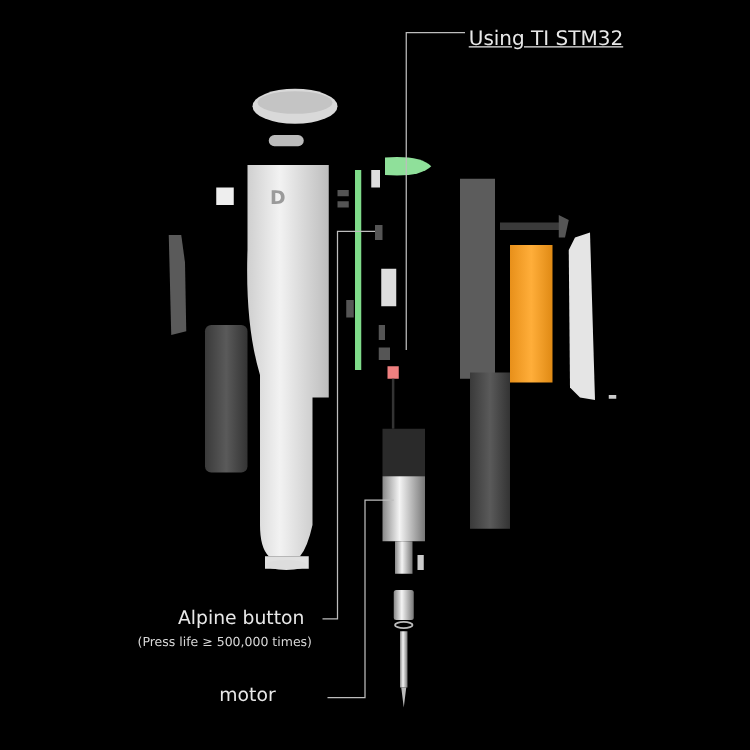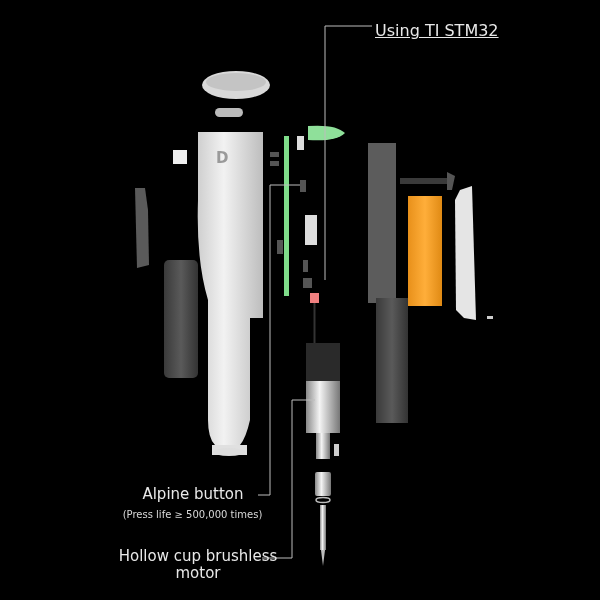--- a/index.html
+++ b/index.html
@@ -1,20 +1,20 @@
 <!DOCTYPE html>
 <html><head>
 <meta charset="utf-8">
 <style>
   html, body { margin:0; padding:0; background:#000; }
   body { width:600px; height:600px; position:relative; overflow:hidden; font-family:"DejaVu Sans", sans-serif; }
   .label { color:#e8e8e8; position:absolute; line-height:1.15; }
   .lbl-chip { left:375px; top:22px; font-size:16px;text-decoration:underline; }
   .lbl-alpine { left:128px; top:486px; font-size:15px; text-align:center; width:130px; }
-  .lbl-alpine-sub { left:110px; top:509px; font-size:10px; width:165px; text-align:center; color:#d8d8d8; }
+  .lbl-alpine-sub { left:110px; top:509px; font-size:10px; width:165px; color:#d8d8d8; }
   .lbl-motor { left:108px; top:548px; font-size:15px; text-align:center; width:180px; }
   svg { position:absolute; left:0; top:0; }
 </style>
 </head>
 <body>
 
 <svg width="600" height="600" viewBox="0 0 600 600">
   <defs>
     <linearGradient id="housingGrad" x1="0" x2="1">
       <stop offset="0" stop-color="#cfcfcf"></stop>
@@ -99,15 +99,14 @@
 </svg>
 
 <div class="label lbl-chip">
   <div>Using TI STM32</div>
 </div>
 
 <div class="label lbl-alpine">Alpine button</div>
 <div class="label lbl-alpine-sub">(Press life ≥ 500,000 times)</div>
 
 <div class="label lbl-motor">
-  <div>Hollow cup brushless</div>
   <div>motor</div>
 </div>
 
 </body></html>

